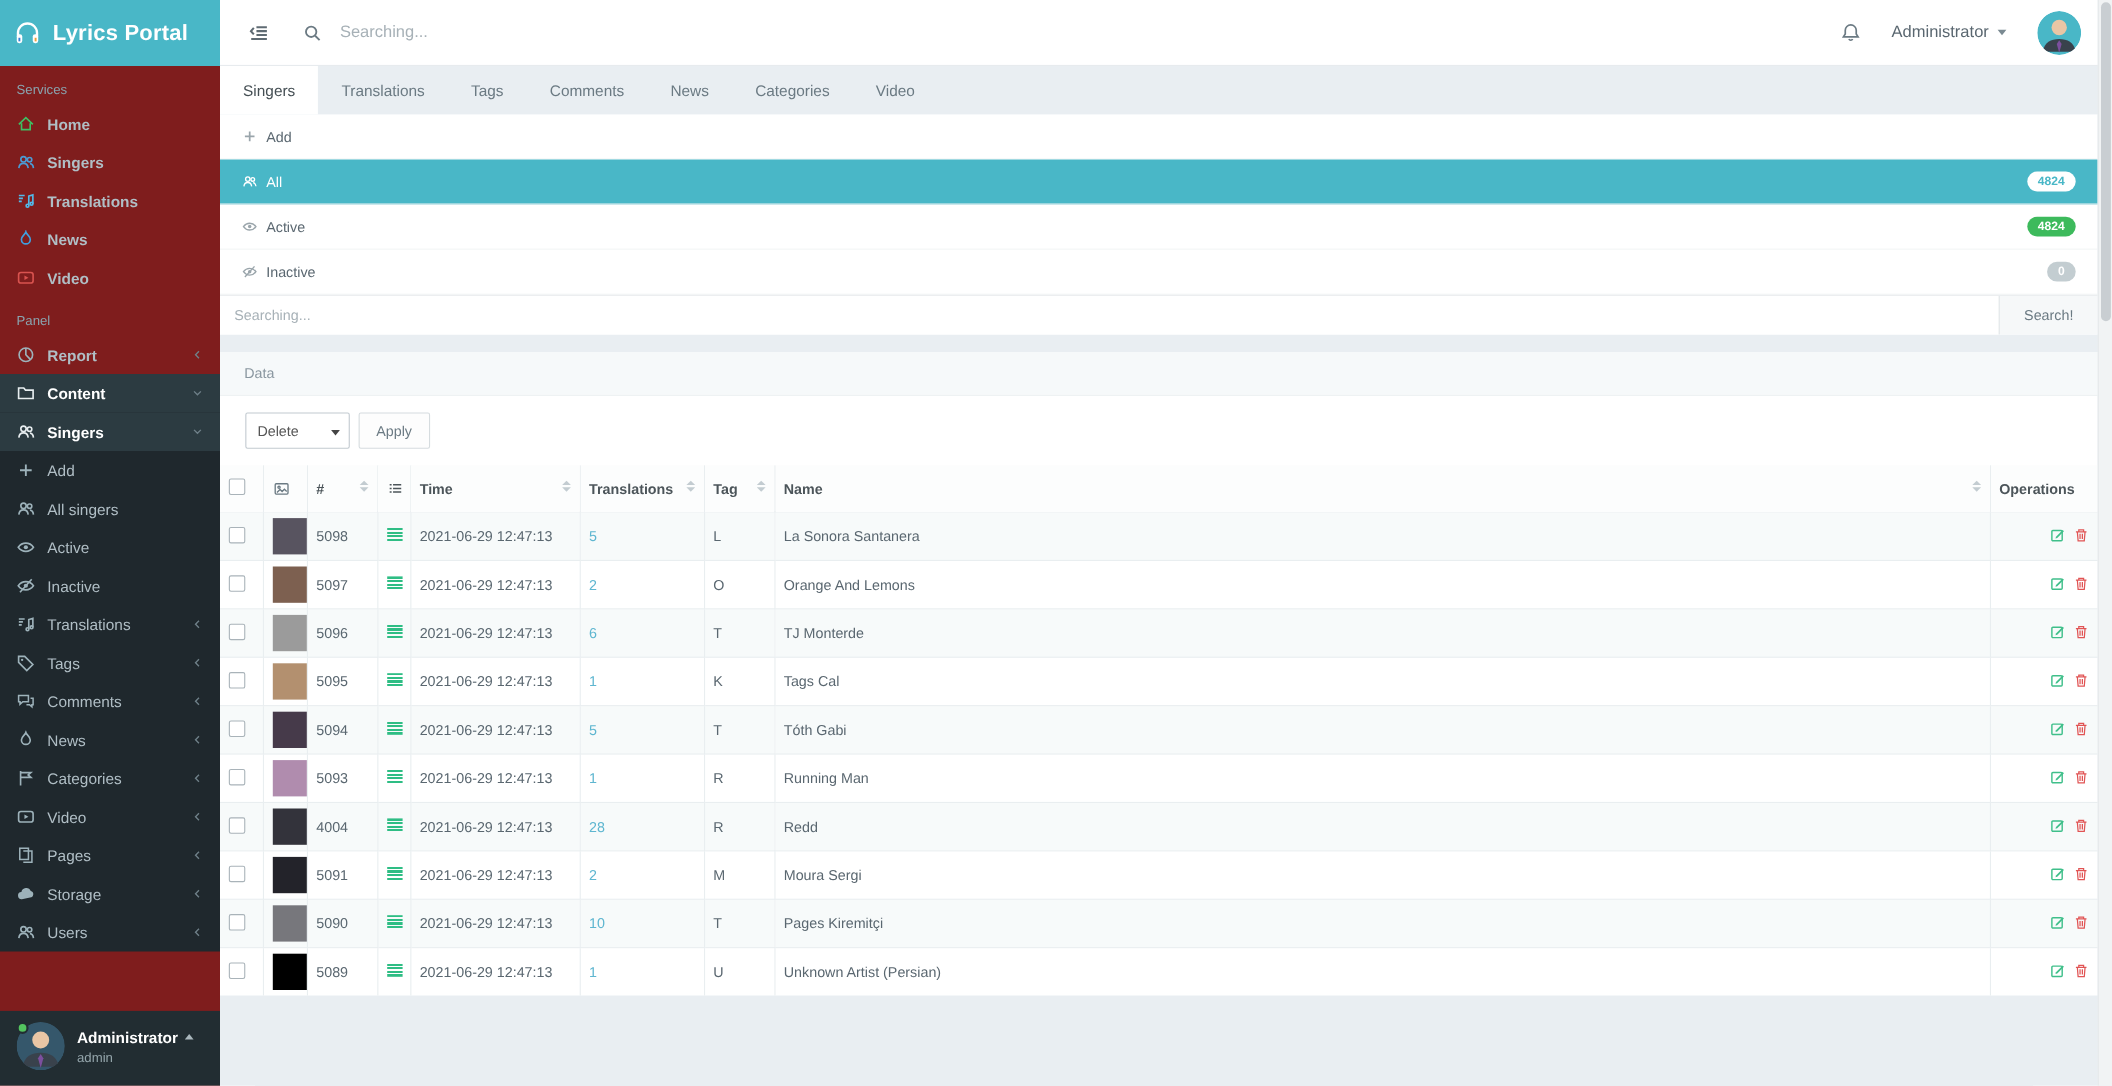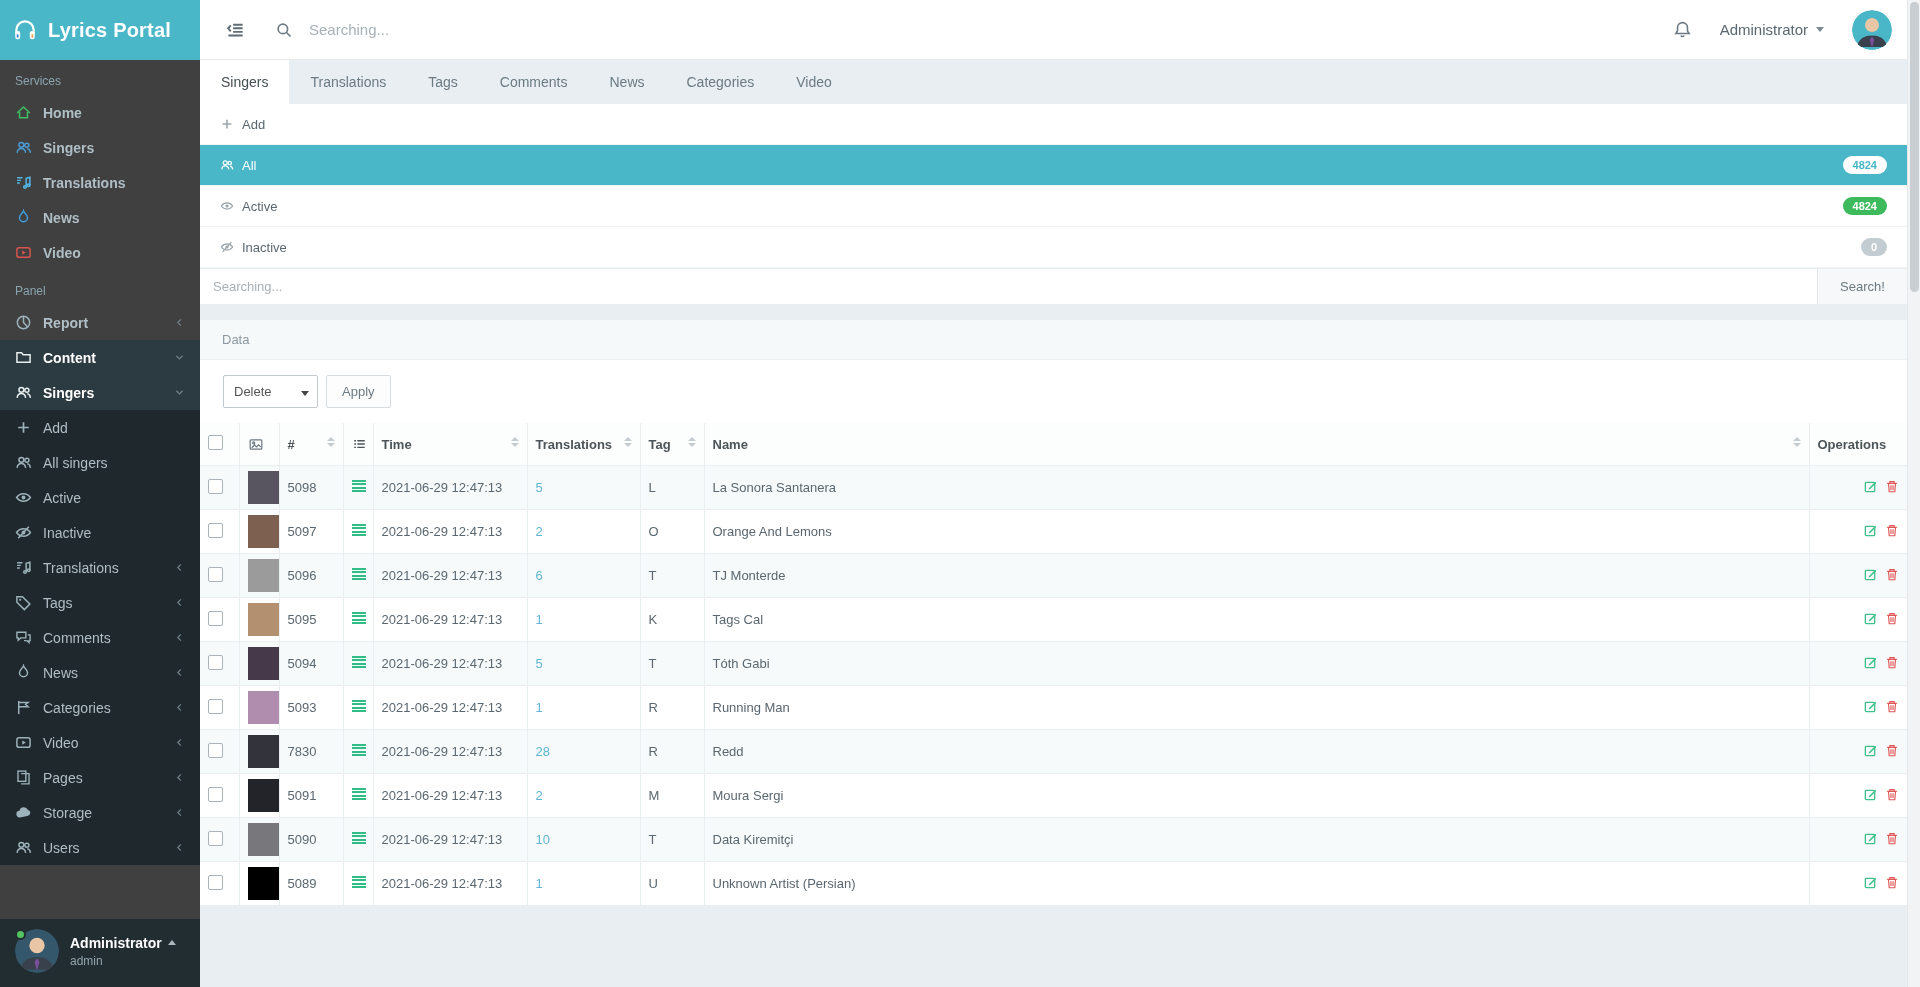--- a/index.html
+++ b/index.html
@@ -1,21 +1,21 @@
 <!DOCTYPE html>
 <html><head>
 <meta charset="utf-8">
 <style>
   * { box-sizing: border-box; margin: 0; padding: 0; }
   html,body { width:1920px; height:987px; overflow:hidden; }
   body { font-family:"Liberation Sans", sans-serif; background:#e9eef2; position:relative; color:#5a6770; }
   .svg { display:block; }
 
   
-  .sidebar { position:absolute; left:0; top:0; width:200px; height:987px; background:#404040; z-index:5; }
+  .sidebar { position:absolute; left:0; top:0; width:200px; height:987px; background:#7f1d1d; z-index:5; }
   .logo { height:60px; background:#49b7c7; display:flex; align-items:center; gap:10px; padding:0 12px; }
   .logo-text { color:#fff; font-size:20px; font-weight:bold; letter-spacing:.2px; }
   .menu-header { padding:14px 15px 7px; font-size:12px; color:#8aa4af; }
   .sitem { display:flex; align-items:center; gap:11px; padding:9px 15px; color:#b0bec5; font-size:14px; cursor:pointer; }
   .sicon { width:17px; height:17px; flex:0 0 17px; color:#9db2ba; }
   .slabel { font-weight:bold; }
   .slabel.normal { font-weight:normal; }
   .chev { margin-left:auto; color:#6f8089; width:11px; height:11px; }
   .c-green { color:#3fbf63; } .c-blue { color:#4b9bd5; } .c-lblue { color:#52b9e9; }
   .c-nblue { color:#3f9fe0; } .c-red { color:#d9534f; }
@@ -651,21 +651,21 @@
                   <path d="M6.5 9.5l6.5-6.5 1.2 1.2L7.7 10.7l-1.7.5z" fill="currentColor" stroke="none"></path>
                 </svg></span><span class="op del"><svg class="svg" width="14" height="15" viewBox="0 0 16 16" fill="none" stroke="currentColor" stroke-width="1.3">
                   <path d="M2.5 4.5h11M5.5 4.5v-2h5v2M4 4.5l.8 9.5h6.4l.8-9.5M6.8 6.5v5.5M9.2 6.5v5.5"></path>
                 </svg></span></td>
         </tr>
         <tr>
           <td><span class="cb"></span></td>
           <td>
               <span class="thumb" style="background: rgb(51, 51, 59);"></span>
             </td>
-          <td>7830</td>
+          <td>4004</td>
           <td><span class="rowsicon"></span></td>
           <td>2021-06-29 12:47:13</td>
           <td><a class="tlink">28</a></td>
           <td>R</td>
           <td>Redd</td>
           <td class="ops-cell"><span class="op edit"><svg class="svg" width="15" height="15" viewBox="0 0 16 16" fill="none" stroke="currentColor" stroke-width="1.4">
                   <rect x="2.5" y="3.5" width="10" height="10" rx="1"></rect>
                   <path d="M6.5 9.5l6.5-6.5 1.2 1.2L7.7 10.7l-1.7.5z" fill="currentColor" stroke="none"></path>
                 </svg></span><span class="op del"><svg class="svg" width="14" height="15" viewBox="0 0 16 16" fill="none" stroke="currentColor" stroke-width="1.3">
                   <path d="M2.5 4.5h11M5.5 4.5v-2h5v2M4 4.5l.8 9.5h6.4l.8-9.5M6.8 6.5v5.5M9.2 6.5v5.5"></path>
@@ -692,21 +692,21 @@
         <tr>
           <td><span class="cb"></span></td>
           <td>
               <span class="thumb" style="background: rgb(119, 119, 124);"></span>
             </td>
           <td>5090</td>
           <td><span class="rowsicon"></span></td>
           <td>2021-06-29 12:47:13</td>
           <td><a class="tlink">10</a></td>
           <td>T</td>
-          <td>Data Kiremitçi</td>
+          <td>Pages Kiremitçi</td>
           <td class="ops-cell"><span class="op edit"><svg class="svg" width="15" height="15" viewBox="0 0 16 16" fill="none" stroke="currentColor" stroke-width="1.4">
                   <rect x="2.5" y="3.5" width="10" height="10" rx="1"></rect>
                   <path d="M6.5 9.5l6.5-6.5 1.2 1.2L7.7 10.7l-1.7.5z" fill="currentColor" stroke="none"></path>
                 </svg></span><span class="op del"><svg class="svg" width="14" height="15" viewBox="0 0 16 16" fill="none" stroke="currentColor" stroke-width="1.3">
                   <path d="M2.5 4.5h11M5.5 4.5v-2h5v2M4 4.5l.8 9.5h6.4l.8-9.5M6.8 6.5v5.5M9.2 6.5v5.5"></path>
                 </svg></span></td>
         </tr>
         <tr>
           <td><span class="cb"></span></td>
           <td>

